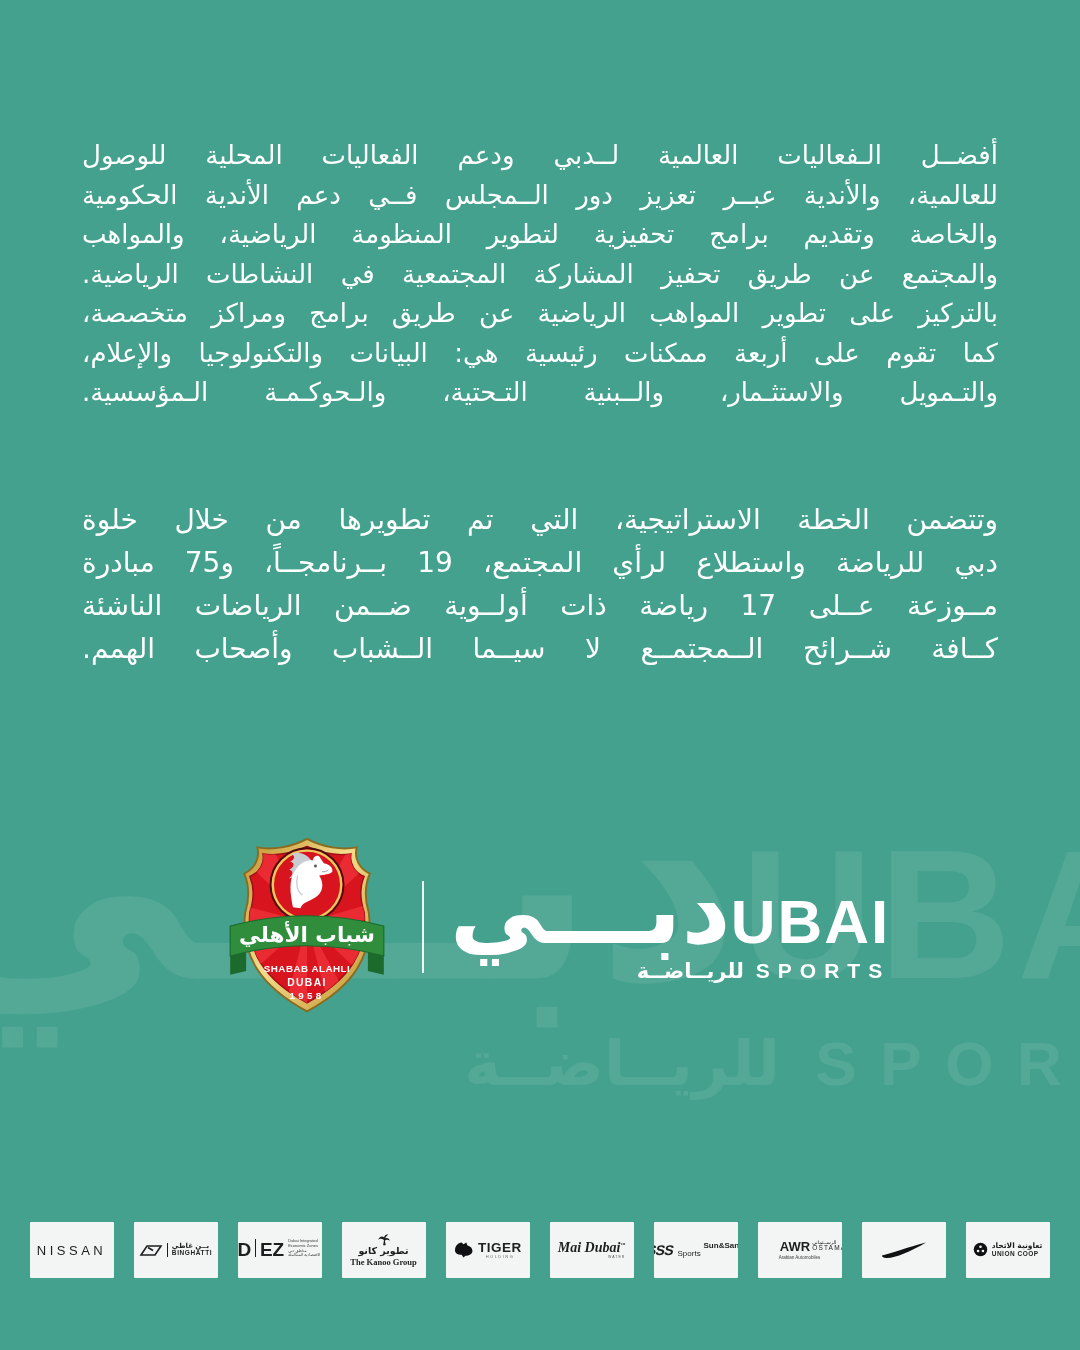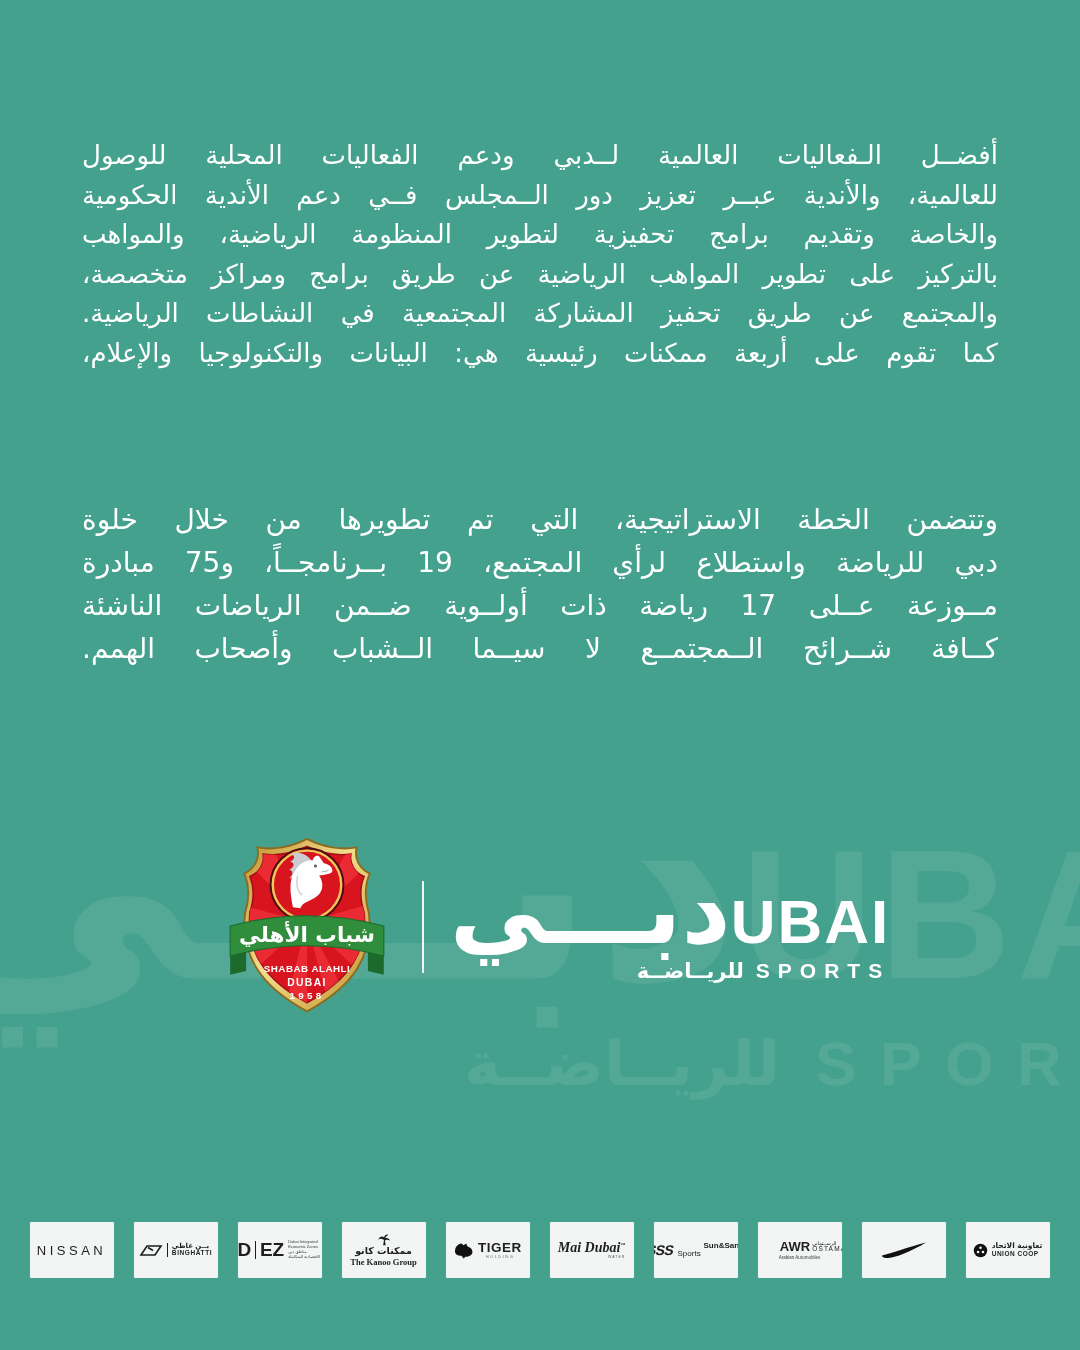--- a/index.html
+++ b/index.html
@@ -62,21 +62,21 @@
   
   .sponsors{
     position:absolute;top:1222px;left:0;right:1px;
     display:flex;justify-content:center;gap:20px;
   }
   .spbox{
     width:84px;height:56px;background:#f2f5f3;border-radius:1px;
     display:flex;flex-direction:column;align-items:center;justify-content:center;
     color:#1e1e20;overflow:hidden;flex:0 0 auto;
   }
-  .sp-row{display:flex;align-items:center;gap:4px;}
+  .sp-row{display:flex;align-items:flex-start;gap:4px;}
   .sp-col{display:flex;flex-direction:column;align-items:flex-start;line-height:1.05;}
   .lat{font-family:"Liberation Sans",sans-serif;}
   .nissan-txt{font-size:13px;letter-spacing:3.5px;font-weight:500;}
   .bin-ar{font-size:7px;font-weight:700;}
   .bin-en{font-size:6.5px;font-weight:700;letter-spacing:.6px;}
   .vline{width:1px;height:14px;background:#1e1e20;}
   .diez-d{font-size:19px;font-weight:800;}
   .diez-small{font-size:4px;line-height:1.2;color:#3a3a3c;}
   .kanoo-ar{font-size:9.5px;font-weight:700;line-height:1;}
   .kanoo-en{font-family:"Liberation Serif",serif;font-size:8.5px;font-weight:700;margin-top:2px;}
@@ -105,23 +105,24 @@
   <div class="sub">
     <span class="s-ar">للريــاضــة</span>
     <span class="s-en lat">SPORTS</span>
   </div>
 </div>
 
 <div class="copy" id="para1">
   <div class="line">أفضــل الـفعاليات العالمية لــدبي ودعم الفعاليات المحلية للوصول</div>
   <div class="line">للعالمية، والأندية عبــر تعزيز دور الــمجلس فــي دعم الأندية الحكومية</div>
   <div class="line">والخاصة وتقديم برامج تحفيزية لتطوير المنظومة الرياضية، والمواهب</div>
+  <div class="line">والمجتمع عن طريق تحفيز المشاركة المجتمعية في النشاطات الرياضية.</div>
   <div class="line">بالتركيز على تطوير المواهب الرياضية عن طريق برامج ومراكز متخصصة،</div>
-  <div class="line">والمجتمع عن طريق تحفيز المشاركة المجتمعية في النشاطات الرياضية.</div>
   <div class="line">كما تقوم على أربعة ممكنات رئيسية هي: البيانات والتكنولوجيا والإعلام،</div>
+  <div class="line">والتـمويل والاستثـمار، والــبنية التـحتية، والـحوكـمـة الـمؤسسية.</div>
 </div>
 
 <div class="copy" id="para2">
   <div class="line">وتتضمن الخطة الاستراتيجية، التي تم تطويرها من خلال خلوة</div>
   <div class="line">دبي للرياضة واستطلاع لرأي المجتمع، 19 بــرنامجــاً، و75 مبادرة</div>
   <div class="line">مــوزعة عــلى 17 رياضة ذات أولــوية ضــمن الرياضات الناشئة</div>
   <div class="line">كــافة شــرائح الــمجتمــع لا سيــما الــشباب وأصحاب الهمم.</div>
 </div>
 
 <div class="brand-row">
@@ -218,21 +219,21 @@
         <span>Economic Zones</span>
         <span>مناطق دبي الاقتصادية المتكاملة</span>
       </div>
     </div>
   </div>
 
   <div class="spbox">
     <svg width="14" height="13" viewBox="0 0 16 15">
       <path d="M7 14 L8 8 C5 6 3 6 1 8 C3 4 6 3 8 5 C9 2 11 1 13 2 C11 3 10 5 9 6 C12 5 14 6 15 9 C12 7 10 8 9 9 L10 14 Z" fill="#1e1e20"></path>
     </svg>
-    <span class="kanoo-ar">ممكنات كانو</span>
+    <span class="kanoo-ar">تطوير كانو</span>
     <span class="kanoo-en">The Kanoo Group</span>
   </div>
 
   <div class="spbox">
     <div class="sp-row">
       <svg width="21" height="17" viewBox="0 0 22 18">
         <path d="M2 10 C2 5 5 2 9 1.5 L11 3.5 L14 1.5 L15 4.5 C18 5.5 20.5 7.5 20.5 10.5 C20.5 13.5 17 15.5 13 15.5 L11 17.5 L9 14.5 C5 14.5 2 13 2 10 Z" fill="#111113"></path>
       </svg>
       <div class="sp-col" style="align-items:center">
         <span class="tiger-t lat">TIGER</span>

